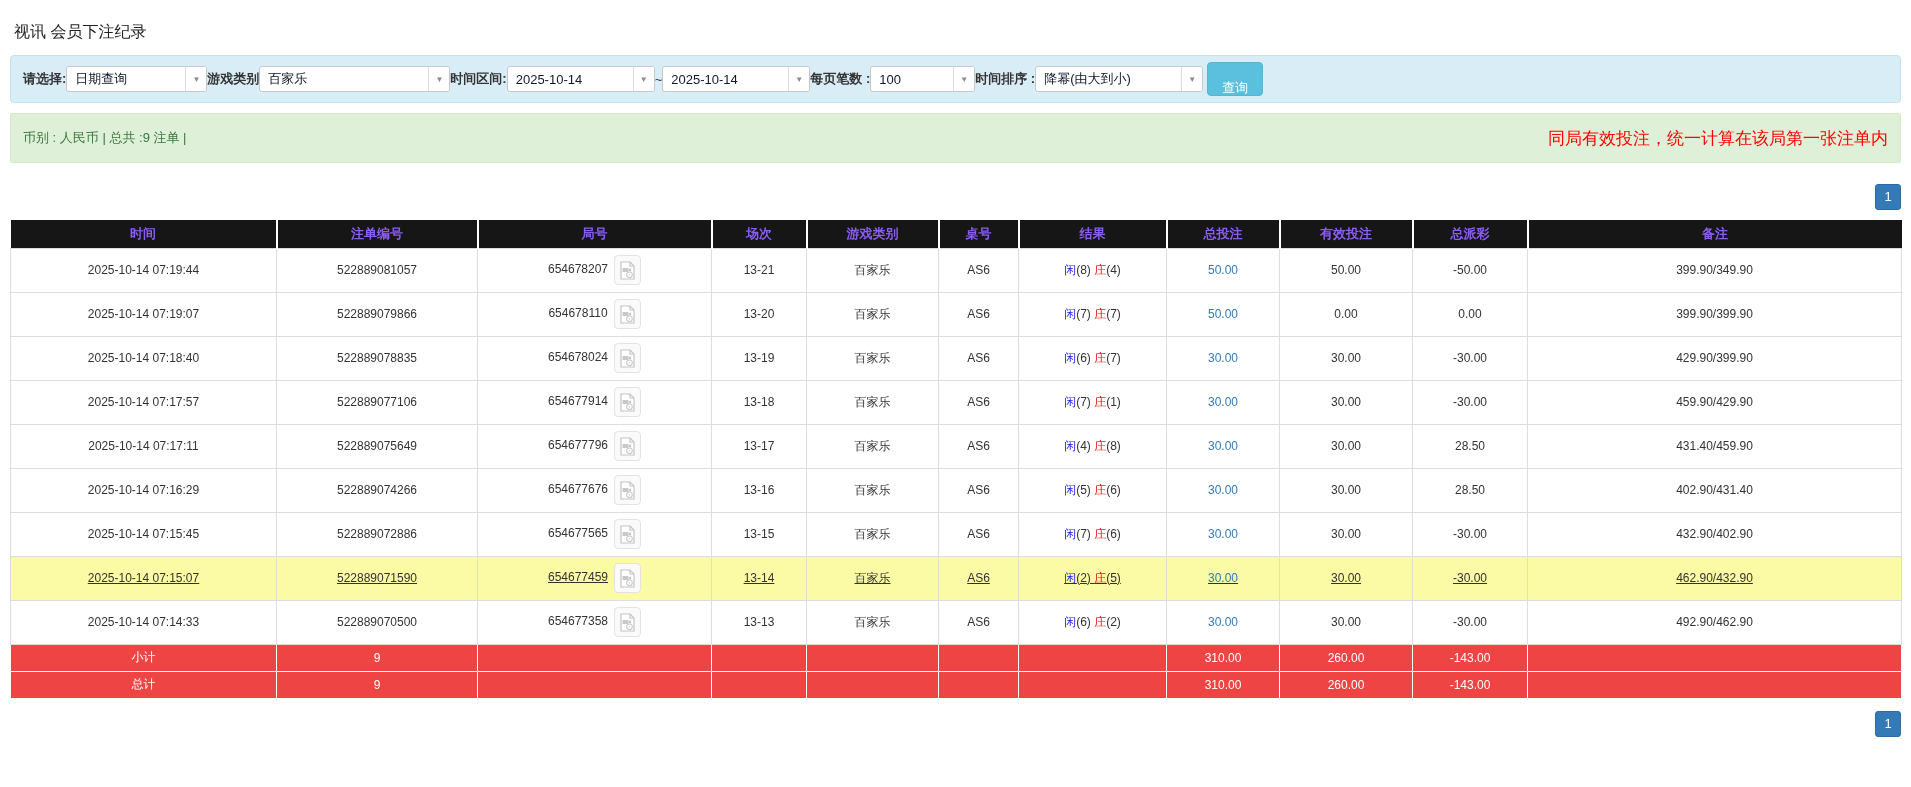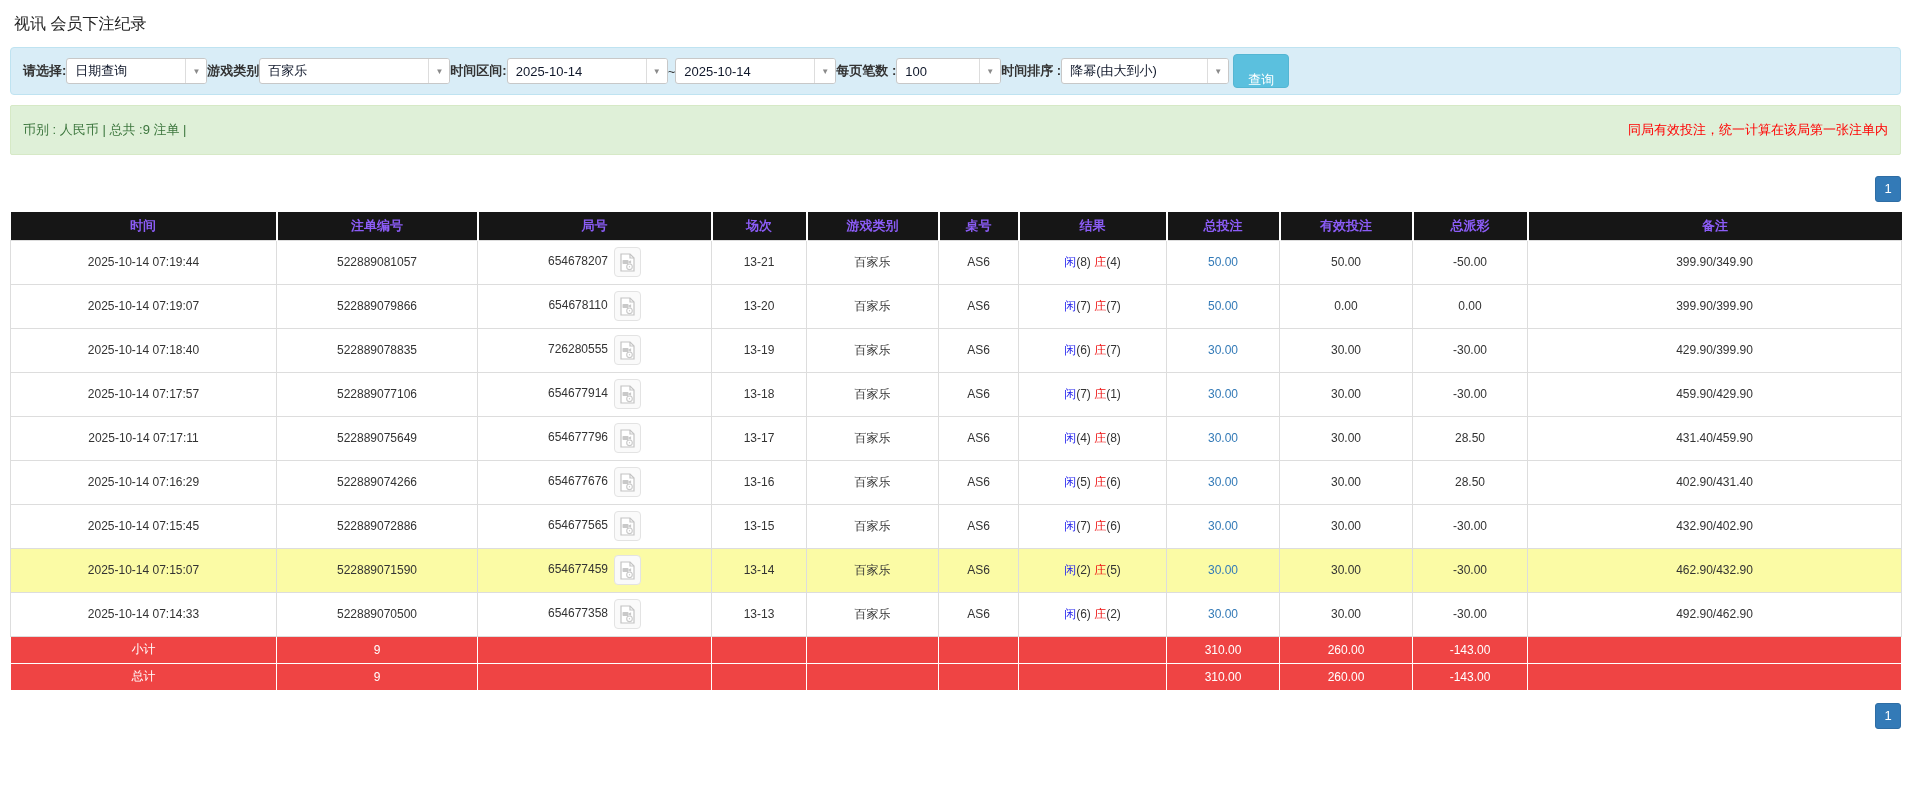--- a/index.html
+++ b/index.html
@@ -2,21 +2,21 @@
 <html><head>
 <meta charset="utf-8">
 <style>
   * { box-sizing: border-box; margin: 0; padding: 0; }
   html, body { background: #fff; }
   body {
     width: 1911px; height: 787px;
     font-family: "Liberation Sans", "DejaVu Sans", sans-serif;
     color: #333; overflow: hidden;
   }
-  .page { width: 1891px; margin: 0 10px; }
+  .page { width: 1891px; margin: 8px 10px; }
 
   .page-title {
     font-size: 16px; color: #222; font-weight: 500;
     padding: 14px 4px 12px 4px;
   }
 
   
   .filter-bar {
     display: flex; align-items: center; 
     height: 48px; padding: 0 12px;
@@ -36,31 +36,31 @@
     width: 21px; border-left: 1px solid #ddd; background: #fff;
     display: flex; align-items: center; justify-content: center;
     color: #8a8a8a; font-size: 8px;
   }
   .tilde { font-size: 13px; color: #333; }
   .btn-search {
     height: 28px; padding: 16px 14px; margin-left: 4px;
     background: #5bc0de; border: 1px solid #54b6d3; border-radius: 4px;
     color: #fff; font-size: 13px; cursor: pointer;
   }
-  .w140 { width: 141px; } .w190 { width: 191px; } .w160 { width: 161px; }
+  .w140 { width: 141px; } .w190 { width: 191px; } .w160 { width: 148px; }
   .w105 { width: 105px; } .w150 { width: 168px; }
 
   
   .summary-bar {
     margin-top: 10px; height: 50px; padding: 0 12px;
     background: #dff0d8; border: 1px solid #d6e9c6; border-radius: 2px;
     display: flex; align-items: center; justify-content: space-between;
   }
   .summary-left { font-size: 13px; color: #3c763d; }
-  .summary-right { font-size: 13px; color: #ff0000; }
+  .summary-right { font-size: 17px; color: #ff0000; }
 
   
   .pager-row { display: flex; justify-content: flex-end; }
   .pager-top { margin: 21px 0 10px 0; }
   .pager-bottom { margin: 12px 0 0 0; }
   .page-btn {
     min-width: 26px; height: 26px; padding: 0 6px;
     background: #337ab7; border: 1px solid #2e6da4; border-radius: 3px;
     color: #fff; font-size: 13px; line-height: 24px; text-align: center;
     cursor: pointer;
@@ -73,21 +73,21 @@
   }
   .records thead th {
     background: #161616; color: #8b5cf6; font-weight: bold; font-size: 13px;
     height: 28px; text-align: center; border-left: 2px solid #fff;
   }
   .records thead th:first-child { border-left: none; }
   .records tbody td {
     height: 44px; text-align: center; border: 1px solid #ddd;
     color: #333; background: #fff;
   }
-  .records tr.highlight td { background: #fbfba5; }
+  .records tr.highlight td { background: #fbfba5; text-decoration: underline; }
   .records tfoot td {
     height: 27px; text-align: center; background: #ef4444; color: #fff;
     border: 1px solid #fff; font-size: 12px;
   }
   .records tfoot tr:first-child td { border-top: 1px solid #ddd; }
   .neg { color: #ff0000; }
   .pos { color: #333; }
   a.bet-link { color: #337ab7; text-decoration: none; cursor: pointer; }
   .res-player { color: #2222ee; }
   .res-banker { color: #ee1111; }
@@ -224,21 +224,21 @@
           <td>AS6</td>
           <td><span class="res-player">闲</span><span class="res-num">(7) </span><span class="res-banker">庄</span><span class="res-num">(7)</span></td>
           <td><a class="bet-link">50.00</a></td>
           <td>0.00</td>
           <td class="pos">0.00</td>
           <td>399.90/399.90</td>
         </tr>
         <tr>
           <td>2025-10-14 07:18:40</td>
           <td>522889078835</td>
-          <td><span>726280555</span><span class="video-btn">
+          <td><span>654678024</span><span class="video-btn">
               <svg width="17" height="19" viewBox="0 0 17 19">
                 <path d="M2 1h9l4 4v13H2z" fill="#fff" stroke="#c4c4c4" stroke-width="1.2"></path>
                 <path d="M11 1v4h4" fill="none" stroke="#c4c4c4" stroke-width="1.2"></path>
                 <rect x="3.5" y="7" width="6" height="4" rx="0.8" fill="#c9c9c9"></rect>
                 <path d="M9.5 8.6l2.6-1.4v3.6l-2.6-1.4z" fill="#c9c9c9"></path>
                 <circle cx="10.5" cy="13.8" r="2.8" fill="none" stroke="#c9c9c9" stroke-width="1.1"></circle>
                 <circle cx="10.5" cy="13.8" r="0.7" fill="#c9c9c9"></circle>
               </svg>
             </span></td>
           <td>13-19</td>

